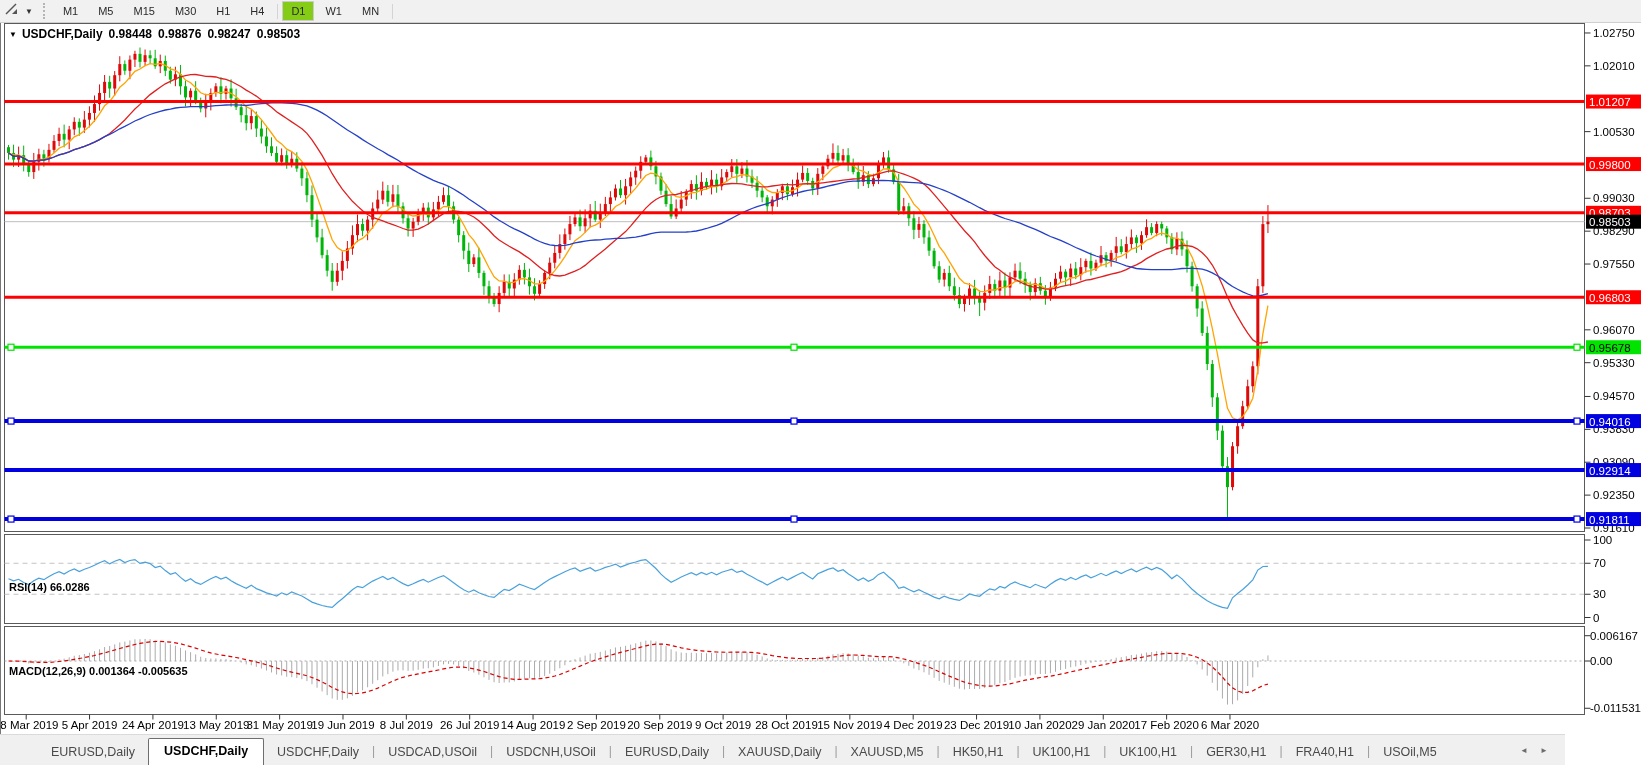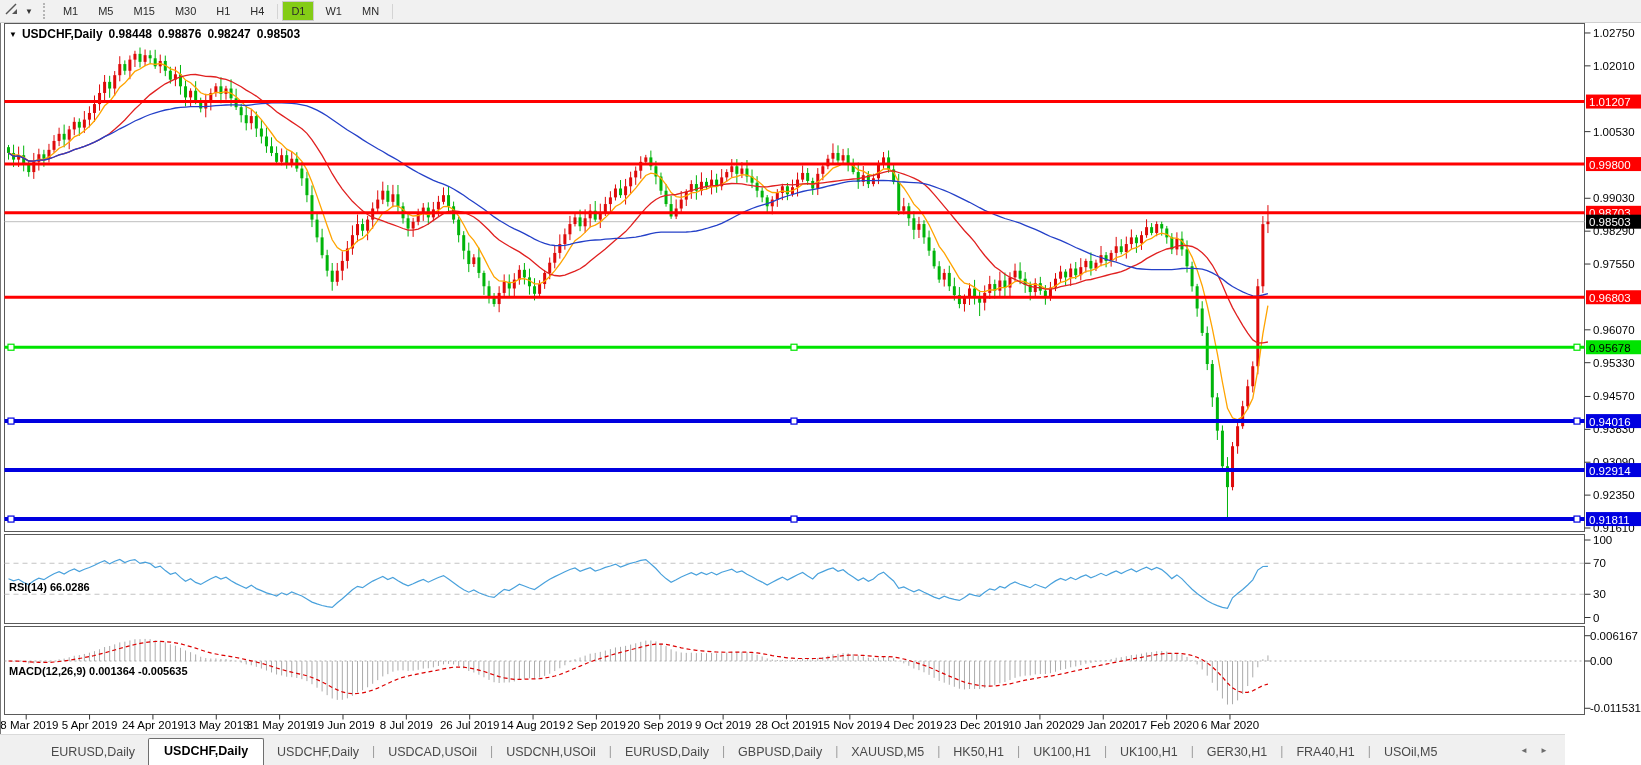--- a/index.html
+++ b/index.html
@@ -1009,21 +1009,21 @@
       <span class="tab">EURUSD,Daily</span>
       <span class="tab active">USDCHF,Daily</span>
       <span class="tab">USDCHF,Daily</span>
       <span class="tab-sep">|</span>
       <span class="tab">USDCAD,USOil</span>
       <span class="tab-sep">|</span>
       <span class="tab">USDCNH,USOil</span>
       <span class="tab-sep">|</span>
       <span class="tab">EURUSD,Daily</span>
       <span class="tab-sep">|</span>
-      <span class="tab">GBPUSD,Daily</span>
+      <span class="tab">XAUUSD,Daily</span>
       <span class="tab-sep">|</span>
       <span class="tab">XAUUSD,M5</span>
       <span class="tab-sep">|</span>
       <span class="tab">HK50,H1</span>
       <span class="tab-sep">|</span>
       <span class="tab">UK100,H1</span>
       <span class="tab-sep">|</span>
       <span class="tab">UK100,H1</span>
       <span class="tab-sep">|</span>
       <span class="tab">GER30,H1</span>

